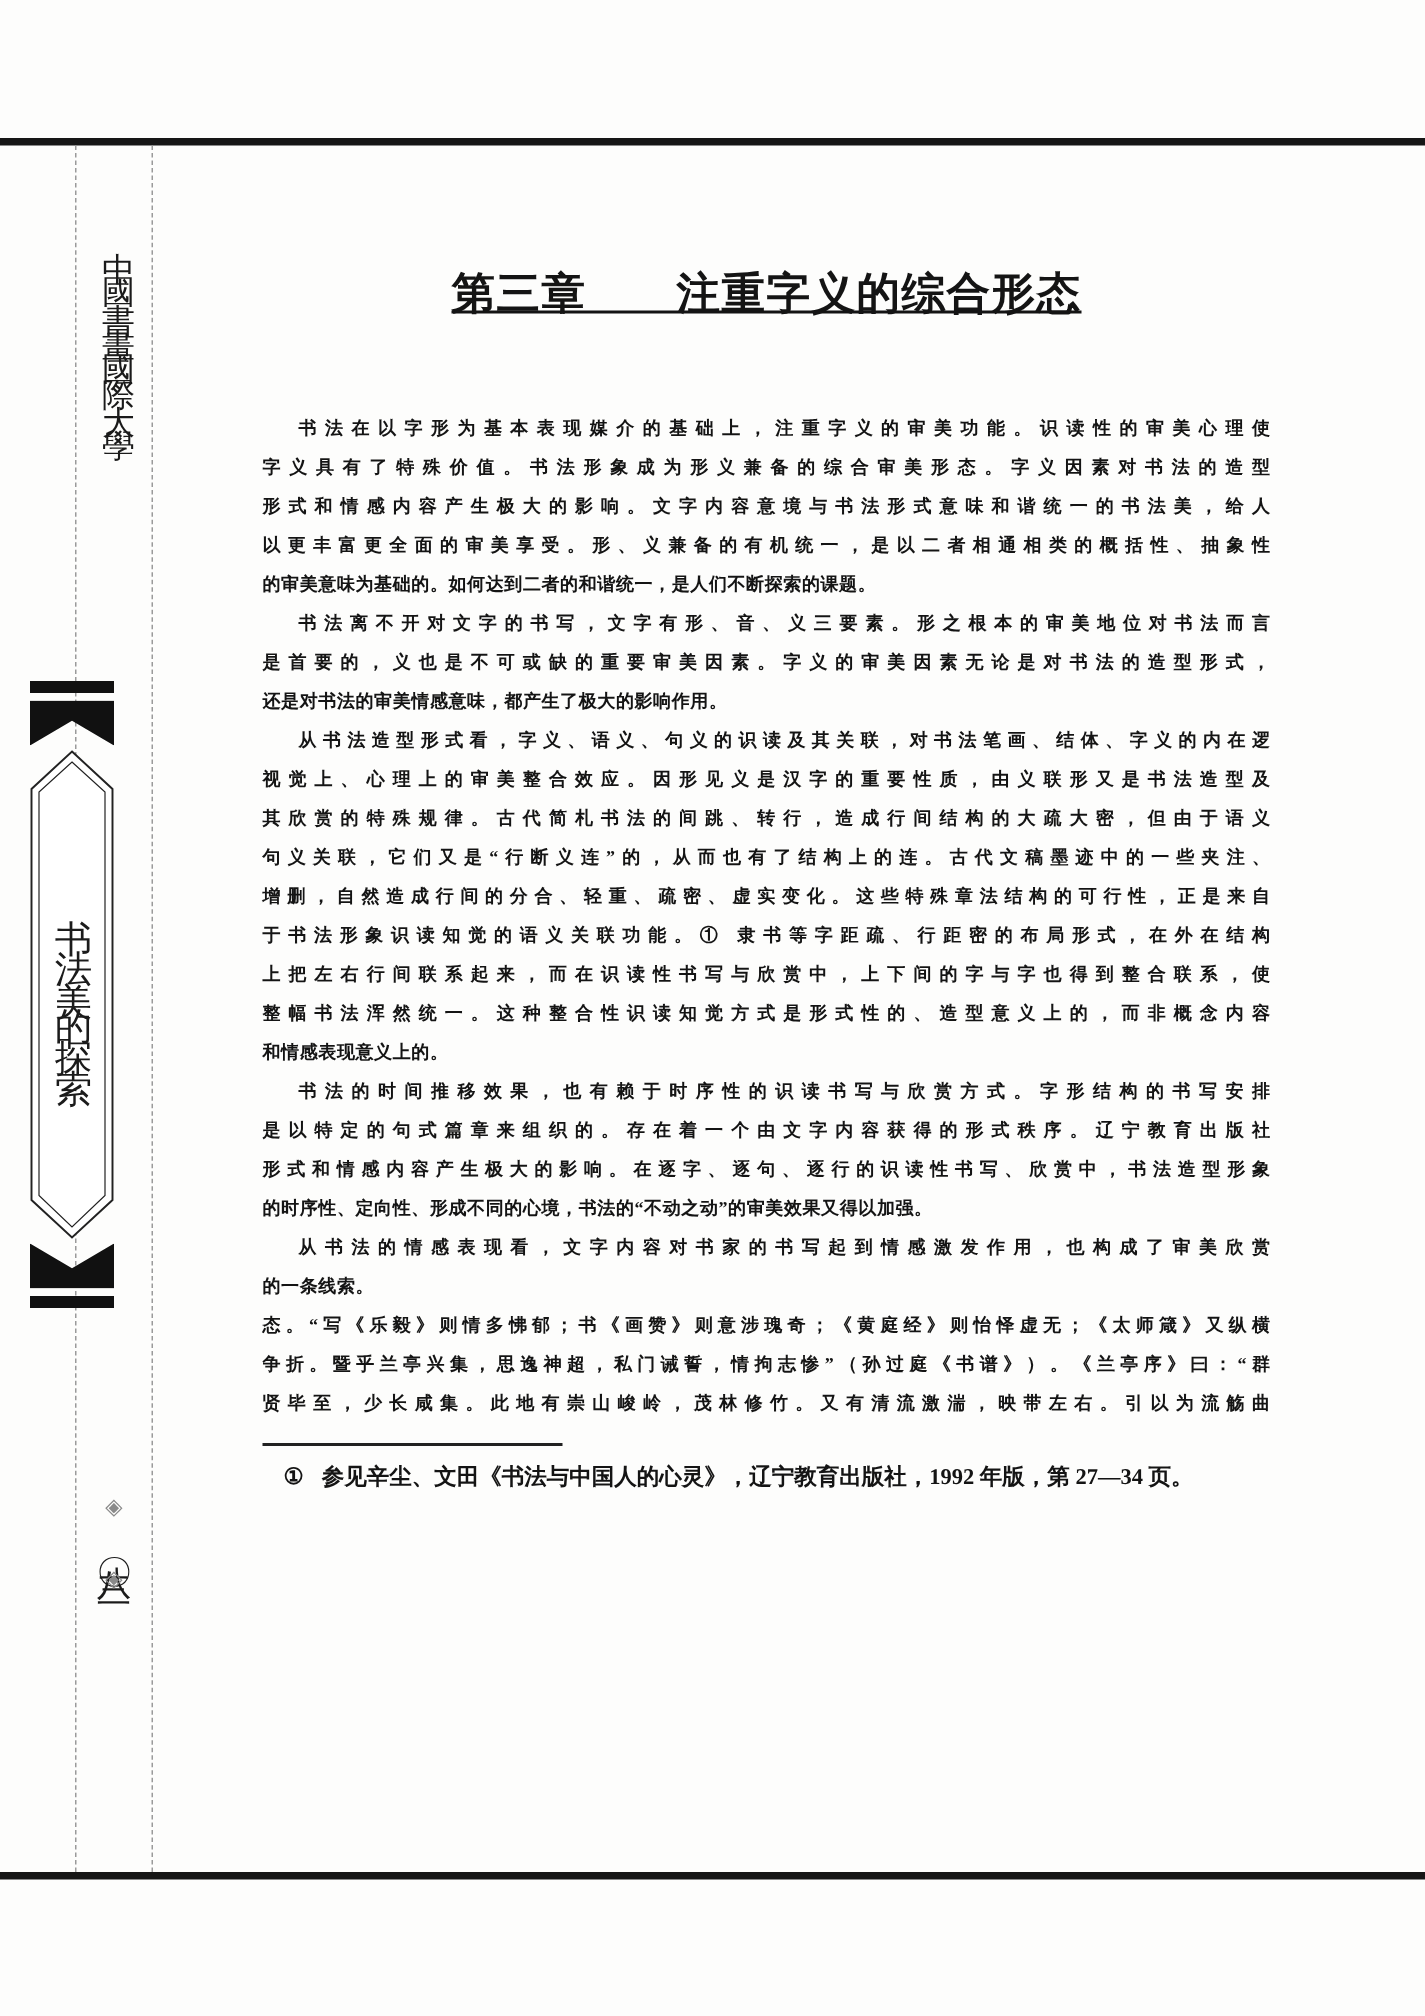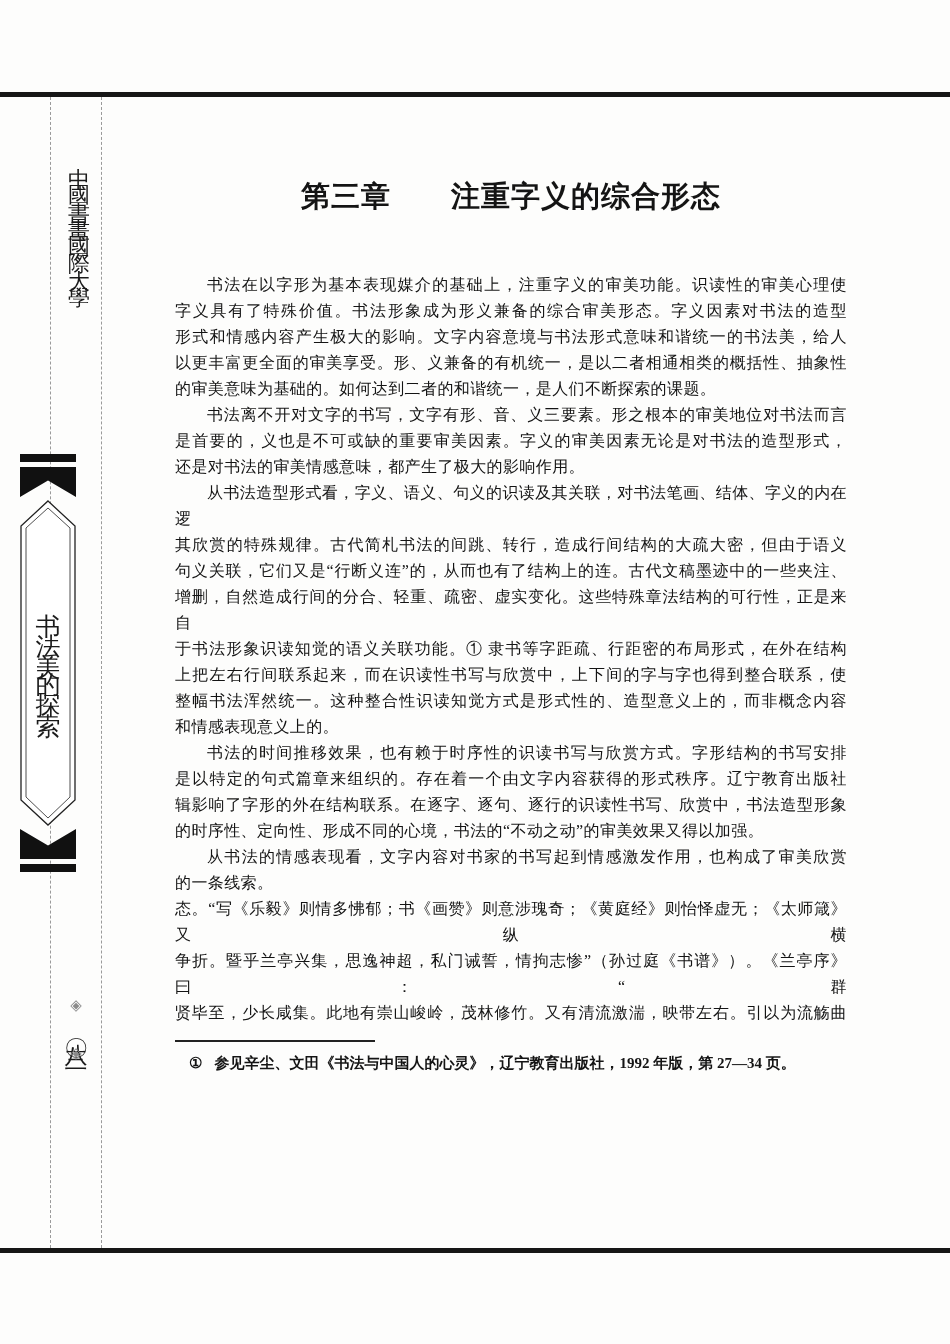--- a/index.html
+++ b/index.html
@@ -47,30 +47,31 @@
     writing-mode:vertical-rl;text-orientation:upright;
     font-size:23px;letter-spacing:7px;color:#1a1a1a;
   }
 
   
   .main{position:absolute;left:175px;top:180px;width:672px;}
   .chapter-title{
     margin:0 0 60px 0;font-size:29px;line-height:32px;font-weight:700;
     text-align:center;letter-spacing:1px;
     font-family:"Liberation Sans","DejaVu Sans",sans-serif;
+    text-decoration:underline;
   }
   .section-heading{
     margin:22px 0 28px 0;font-size:21px;line-height:28px;font-weight:700;
     text-align:center;letter-spacing:1px;
     font-family:"Liberation Sans","DejaVu Sans",sans-serif;
   }
   .para{margin:0;}
   .line{
-    font-size:16px;line-height:26px;letter-spacing:.4px;
-    text-align:justify;text-align-last:justify;
+    font-size:12px;line-height:26px;letter-spacing:.4px;
+    text-align:justify;text-align-last:justify;font-weight:bold;
   }
   .line.first{text-indent:2em;}
   .line.last{text-align-last:left;}
   .footnote-rule{width:200px;height:2px;background:#222;margin:14px 0 10px 0;}
   .footnote{font-size:15px;line-height:22px;font-weight:700;padding-left:14px;}
   .fn-marker{margin-right:12px;}
 </style>
 </head>
 <body>
 
@@ -116,33 +117,34 @@
 
 
     <div class="para">
       <div class="line first">书法离不开对文字的书写，文字有形、音、义三要素。形之根本的审美地位对书法而言</div>
       <div class="line">是首要的，义也是不可或缺的重要审美因素。字义的审美因素无论是对书法的造型形式，</div>
       <div class="line last">还是对书法的审美情感意味，都产生了极大的影响作用。</div>
     </div>
 
     <div class="para">
       <div class="line first">从书法造型形式看，字义、语义、句义的识读及其关联，对书法笔画、结体、字义的内在逻</div>
+      <div class="line">视觉上、心理上的审美整合效应。因形见义是汉字的重要性质，由义联形又是书法造型及</div>
       <div class="line">其欣赏的特殊规律。古代简札书法的间跳、转行，造成行间结构的大疏大密，但由于语义</div>
       <div class="line">句义关联，它们又是“行断义连”的，从而也有了结构上的连。古代文稿墨迹中的一些夹注、</div>
       <div class="line">增删，自然造成行间的分合、轻重、疏密、虚实变化。这些特殊章法结构的可行性，正是来自</div>
       <div class="line">于书法形象识读知觉的语义关联功能。① 隶书等字距疏、行距密的布局形式，在外在结构</div>
       <div class="line">上把左右行间联系起来，而在识读性书写与欣赏中，上下间的字与字也得到整合联系，使</div>
       <div class="line">整幅书法浑然统一。这种整合性识读知觉方式是形式性的、造型意义上的，而非概念内容</div>
       <div class="line last">和情感表现意义上的。</div>
     </div>
 
     <div class="para">
       <div class="line first">书法的时间推移效果，也有赖于时序性的识读书写与欣赏方式。字形结构的书写安排</div>
       <div class="line">是以特定的句式篇章来组织的。存在着一个由文字内容获得的形式秩序。辽宁教育出版社</div>
-      <div class="line">辑影响了字形的外在结构联系。在逐字、逐句、逐行的识读性书写、欣赏中，书法造型形象</div>
+      <div class="line">形式和情感内容产生极大的影响。在逐字、逐句、逐行的识读性书写、欣赏中，书法造型形象</div>
       <div class="line last">的时序性、定向性、形成不同的心境，书法的“不动之动”的审美效果又得以加强。</div>
     </div>
 
     <div class="para">
       <div class="line first">从书法的情感表现看，文字内容对书家的书写起到情感激发作用，也构成了审美欣赏</div>
       <div class="line last">的一条线索。</div>
     </div>
 
     <div class="para">
       <div class="line">态。“写《乐毅》则情多怫郁；书《画赞》则意涉瑰奇；《黄庭经》则怡怿虚无；《太师箴》又纵横</div>

